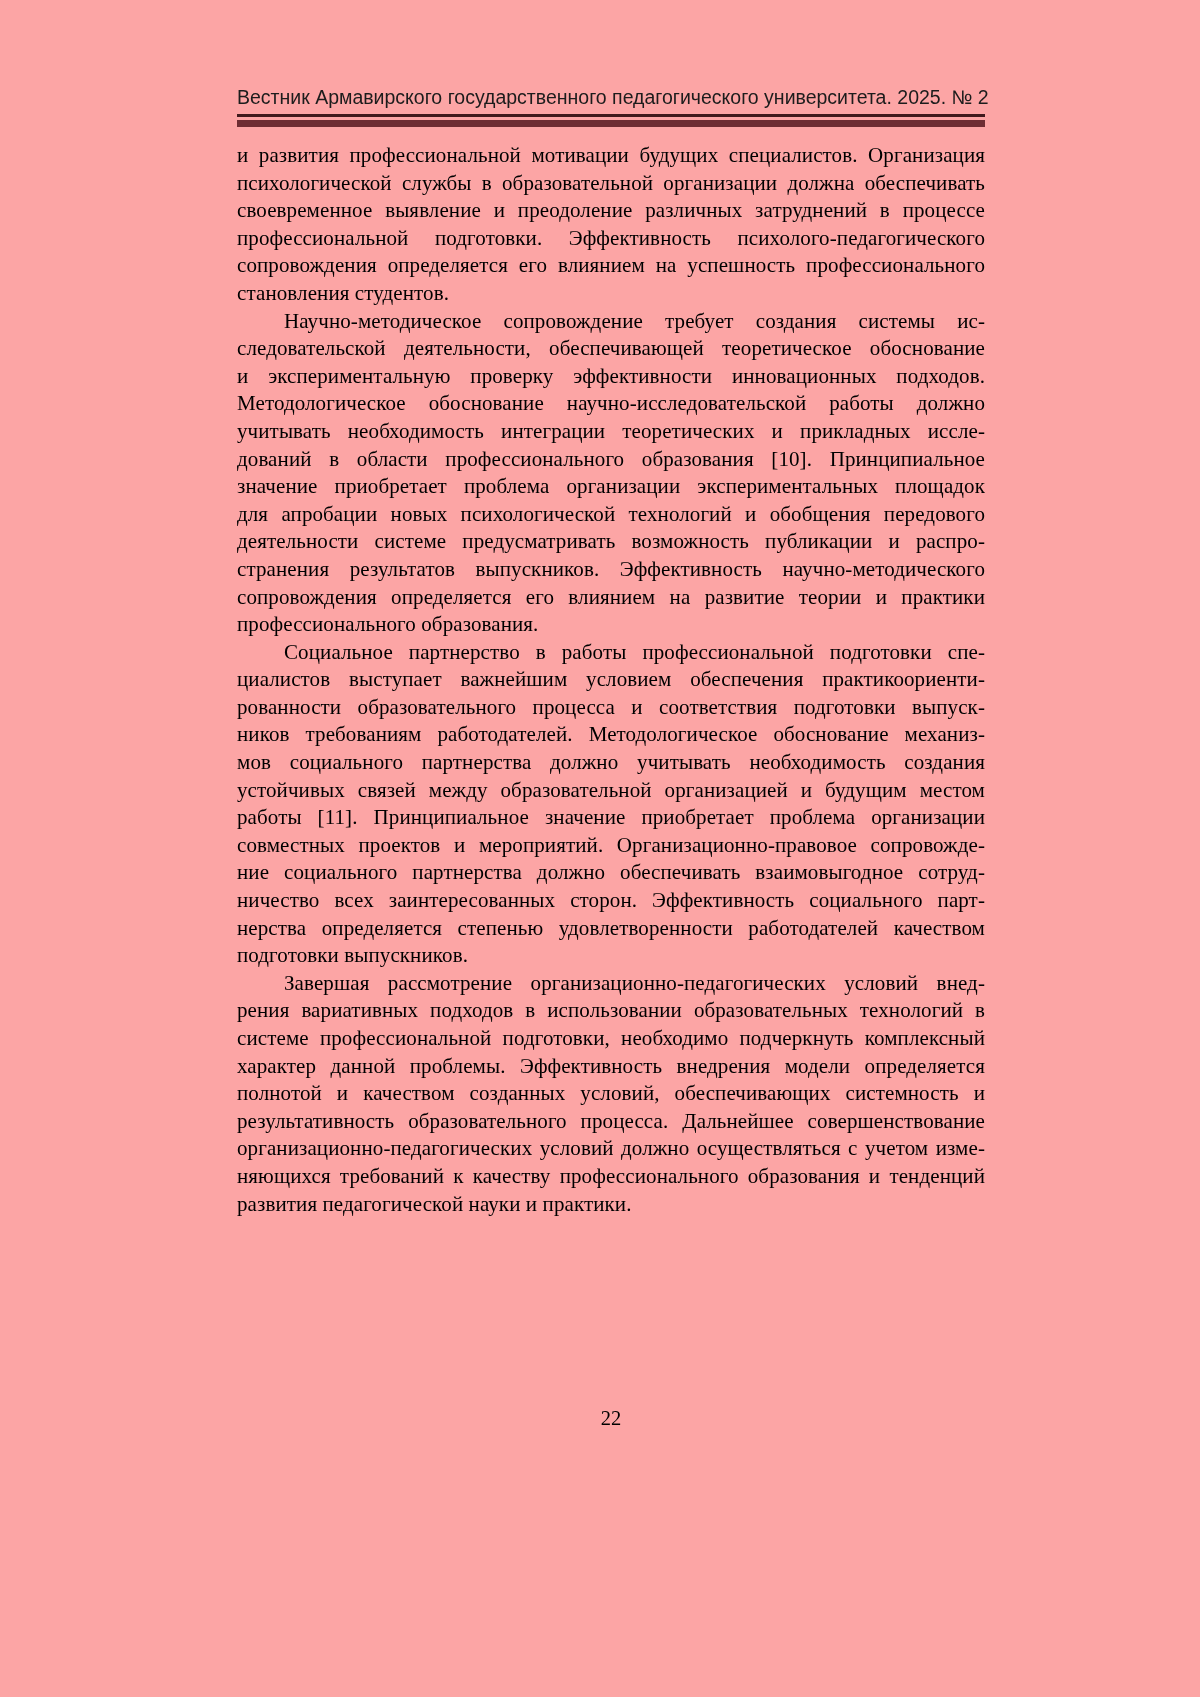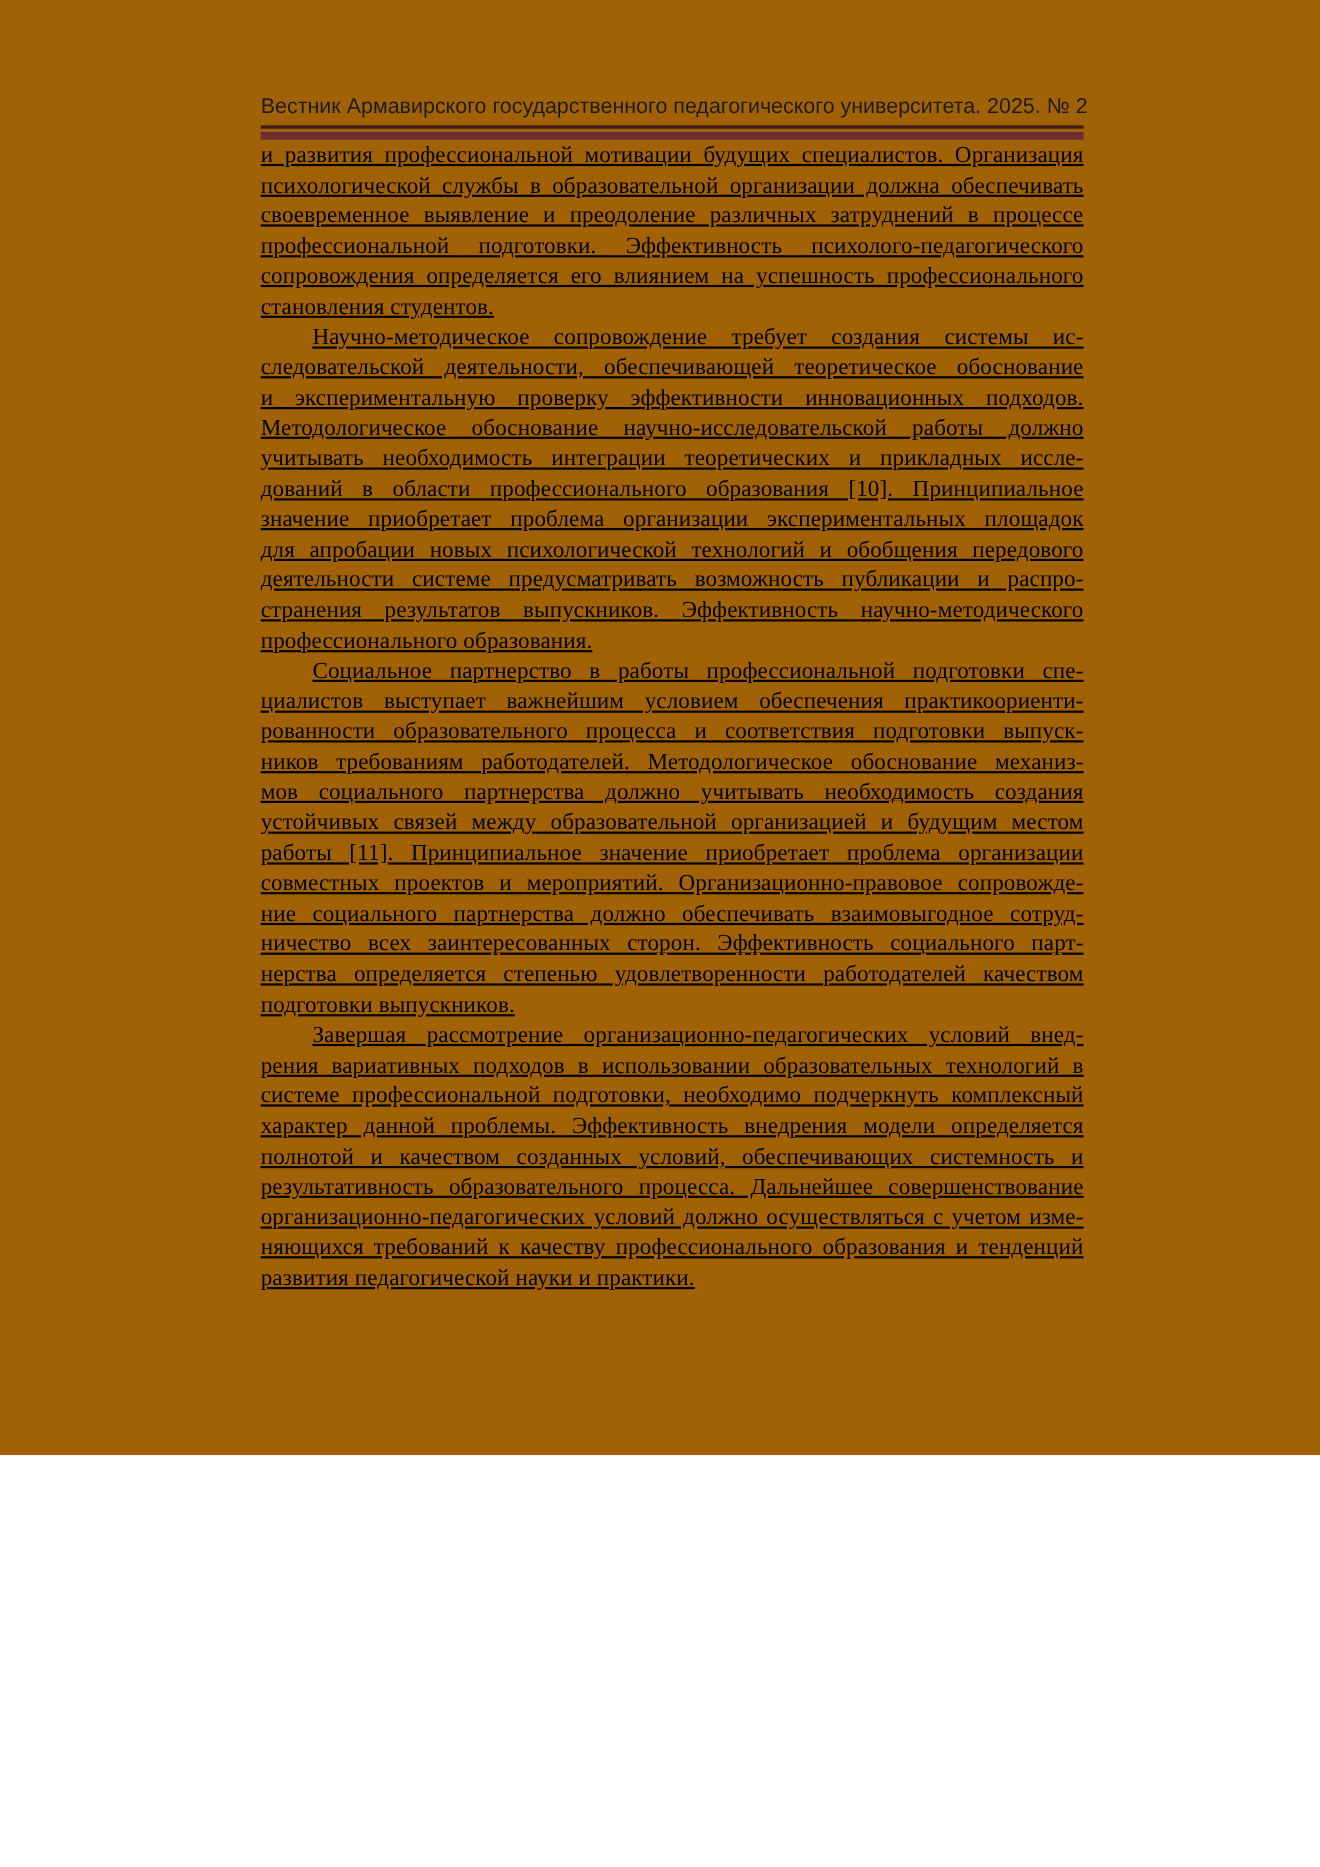--- a/index.html
+++ b/index.html
@@ -1,20 +1,20 @@
 <!DOCTYPE html>
 <html lang="ru"><head>
 <meta charset="utf-8">
 <style>
   html, body { margin: 0; padding: 0; background: #ffffff; }
   .page {
     position: relative;
     width: 1200px;
-    height: 1323px;
-    background: #a16207;
+    height: 1697px;
+    background: #fca5a5;
     font-family: "Liberation Serif", "DejaVu Serif", serif;
     color: #000000;
     overflow: hidden;
   }
   .content {
     position: absolute;
     left: 237px;
     top: 0;
     width: 748px;
   }
@@ -26,22 +26,22 @@
     font-size: 19.5px;
     line-height: 22px;
     color: #1c1c1c;
     text-align: center;
     white-space: nowrap;
   }
   .rule { width: 100%; border: 0; }
   .rule.thin  { height: 2.5px; background: #40191c; margin-top: 6px; }
   .rule.thick { height: 7px;   background: #6e2d33; margin-top: 3.5px; }
   .body-text {
+    margin-top: 15px;
     font-size: 21px;
-    text-decoration: underline;
   }
   .paragraph { margin: 0; }
   .ln {
     line-height: 27.6px;
     text-align: justify;
     text-align-last: justify;
     letter-spacing: 0.1px;
     white-space: normal;
   }
   .ln.last { text-align-last: left; }
@@ -79,20 +79,21 @@
           <div class="ln indent">Научно-методическое сопровождение требует создания системы ис-</div>
           <div class="ln">следовательской деятельности, обеспечивающей теоретическое обоснование</div>
           <div class="ln">и экспериментальную проверку эффективности инновационных подходов.</div>
           <div class="ln">Методологическое обоснование научно-исследовательской работы должно</div>
           <div class="ln">учитывать необходимость интеграции теоретических и прикладных иссле-</div>
           <div class="ln">дований в области профессионального образования [10]. Принципиальное</div>
           <div class="ln">значение приобретает проблема организации экспериментальных площадок</div>
           <div class="ln">для апробации новых психологической технологий и обобщения передового</div>
           <div class="ln">деятельности системе предусматривать возможность публикации и распро-</div>
           <div class="ln">странения результатов выпускников. Эффективность научно-методического</div>
+          <div class="ln">сопровождения определяется его влиянием на развитие теории и практики</div>
           <div class="ln last">профессионального образования.</div>
         </div>
         <div class="paragraph">
           <div class="ln indent">Социальное партнерство в работы профессиональной подготовки спе-</div>
           <div class="ln">циалистов выступает важнейшим условием обеспечения практикоориенти-</div>
           <div class="ln">рованности образовательного процесса и соответствия подготовки выпуск-</div>
           <div class="ln">ников требованиям работодателей. Методологическое обоснование механиз-</div>
           <div class="ln">мов социального партнерства должно учитывать необходимость создания</div>
           <div class="ln">устойчивых связей между образовательной организацией и будущим местом</div>
           <div class="ln">работы [11]. Принципиальное значение приобретает проблема организации</div>

